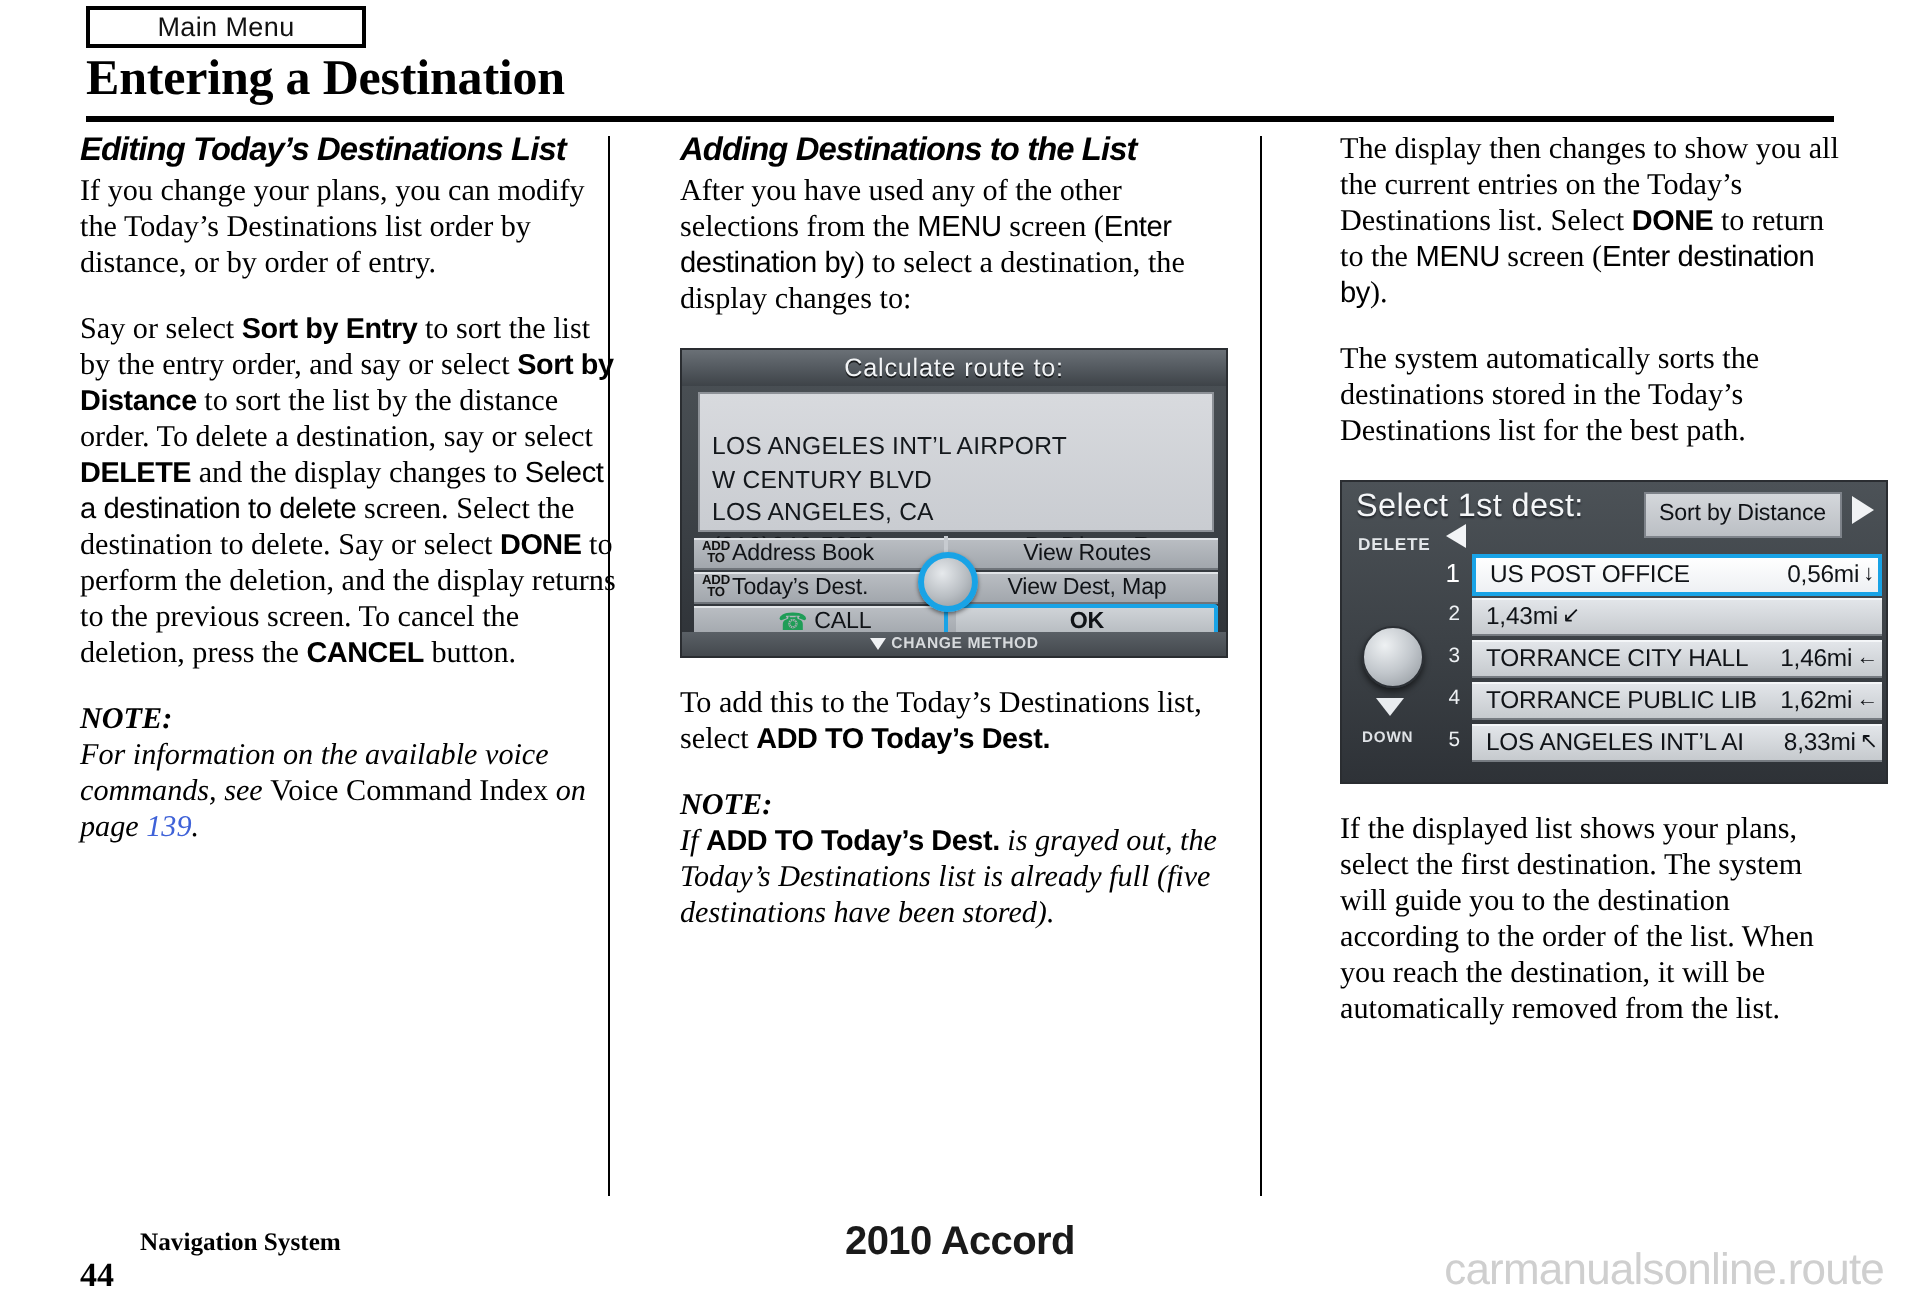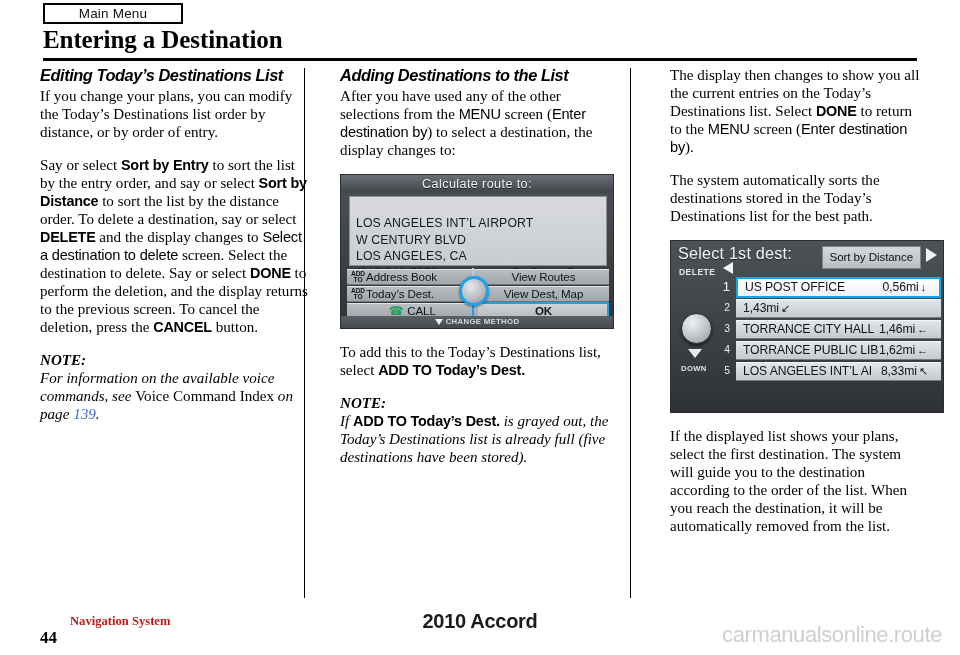--- a/index.html
+++ b/index.html
@@ -233,21 +233,21 @@
     margin-right: 3px;
   }
   .callicon {
     display:inline-block; color:#1f9d57; font-size:12px; margin-right:3px;
     transform: scaleX(-1);
   }
 
   
   #navshot-2 {
     width: 274px;
-    height: 173px;
+    height: 152px;
     margin: 7px 0 14px 0;
   }
   #ns2-head {
     position: absolute; left: 7px; top: 3px;
     font-size: 16.2px; font-weight: normal; color: #f4f6f8;
     letter-spacing: .2px; text-shadow: 0 1px 1px #20242a;
   }
   #ns2-sortbtn {
     position: absolute; right: 22px; top: 5px;
     background: linear-gradient(180deg,#d4d7db 0%,#bbbfc4 100%);
@@ -310,21 +310,21 @@
     color: #eef1f4;
   }
   .ns2-bar {
     position: absolute;
     left: 22px; width: 205px; height: 19px;
     background: linear-gradient(180deg,#e2e5e9 0%,#c6cace 100%);
     border-top: 1px solid #f4f6f8;
     border-bottom: 1px solid #767b81;
     color: #101317;
     display: flex; align-items: center; justify-content: space-between;
-    padding: 0 13px 0 7px;
+    padding: 0 2px 0 7px;
     box-sizing: border-box;
     font-size: 12.2px;
     letter-spacing: -.1px;
   }
   .ns2-item.selected .ns2-bar {
     background: linear-gradient(180deg,#ffffff 0%,#eef0f3 100%);
     border: 2px solid #19a3e6;
     height: 21px;
   }
   .ns2-item.selected .ns2-num {
@@ -335,21 +335,21 @@
 
   
   #footer-pageno {
     position: absolute; left: 40px; top: 628px;
     font-family: "Liberation Serif", serif;
     font-weight: bold; font-size: 17px; color: #000;
   }
   #footer-section {
     position: absolute; left: 70px; top: 614px;
     font-family: "Liberation Serif", serif;
-    font-weight: bold; font-size: 12.6px; color: #b91c1c;
+    font-weight: bold; font-size: 12.6px; color: #000000;
   }
   #footer-model {
     position: absolute; left: 0; top: 610px; width: 960px;
     text-align: center;
     font-family: "Liberation Sans", sans-serif;
     font-size: 20px; font-weight: bold; letter-spacing: -.3px; color: #1a1a1a;
   }
   #watermark {
     position: absolute; right: 18px; top: 622px;
     font-family: "Liberation Sans", sans-serif;

